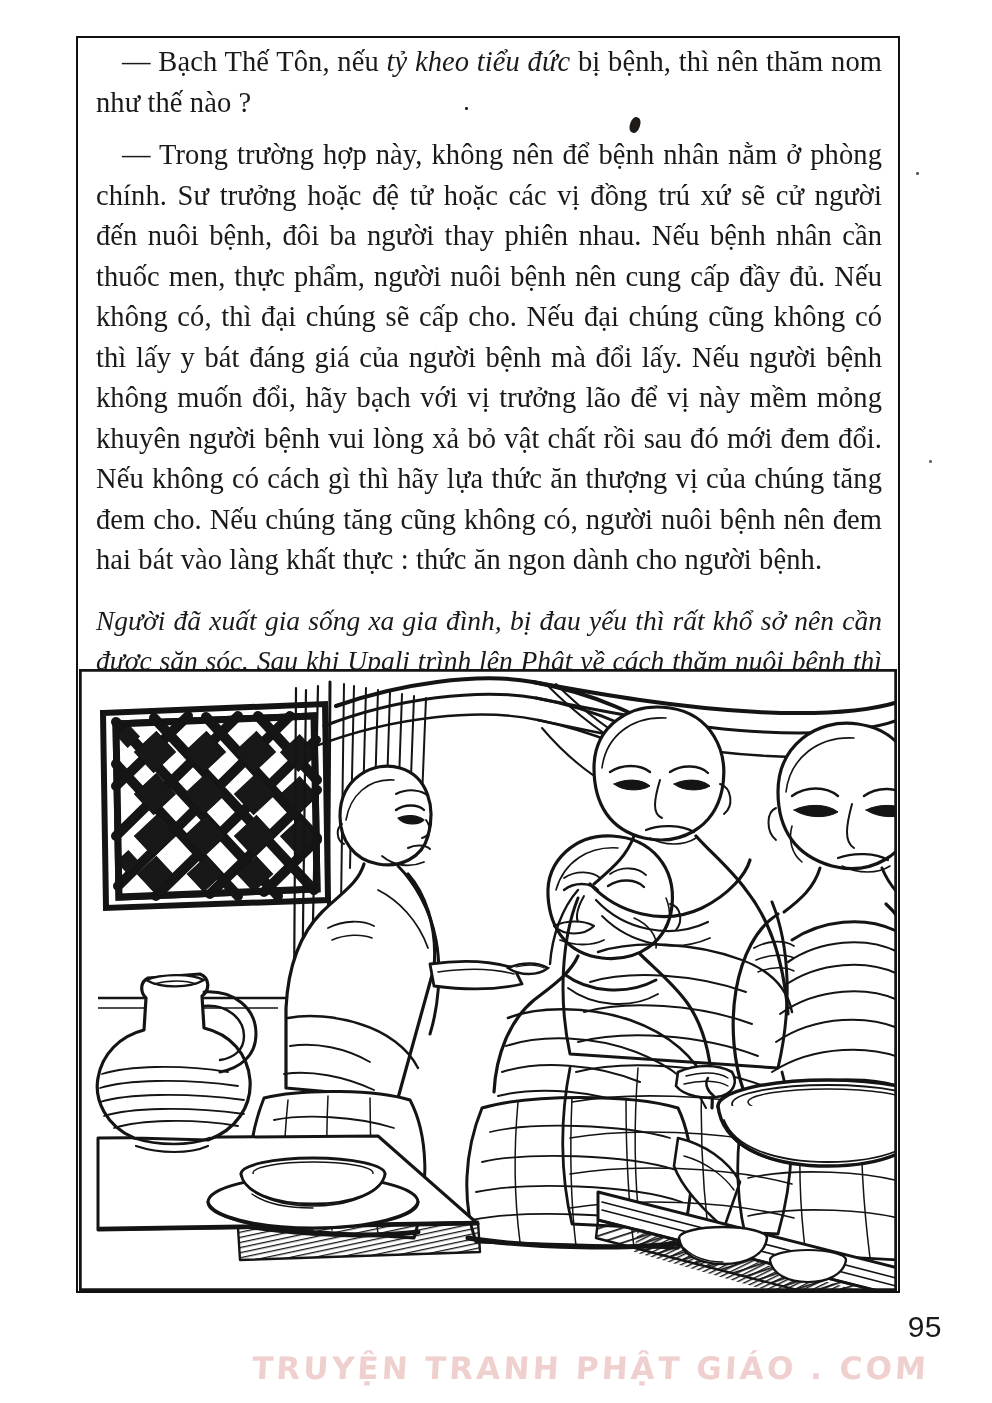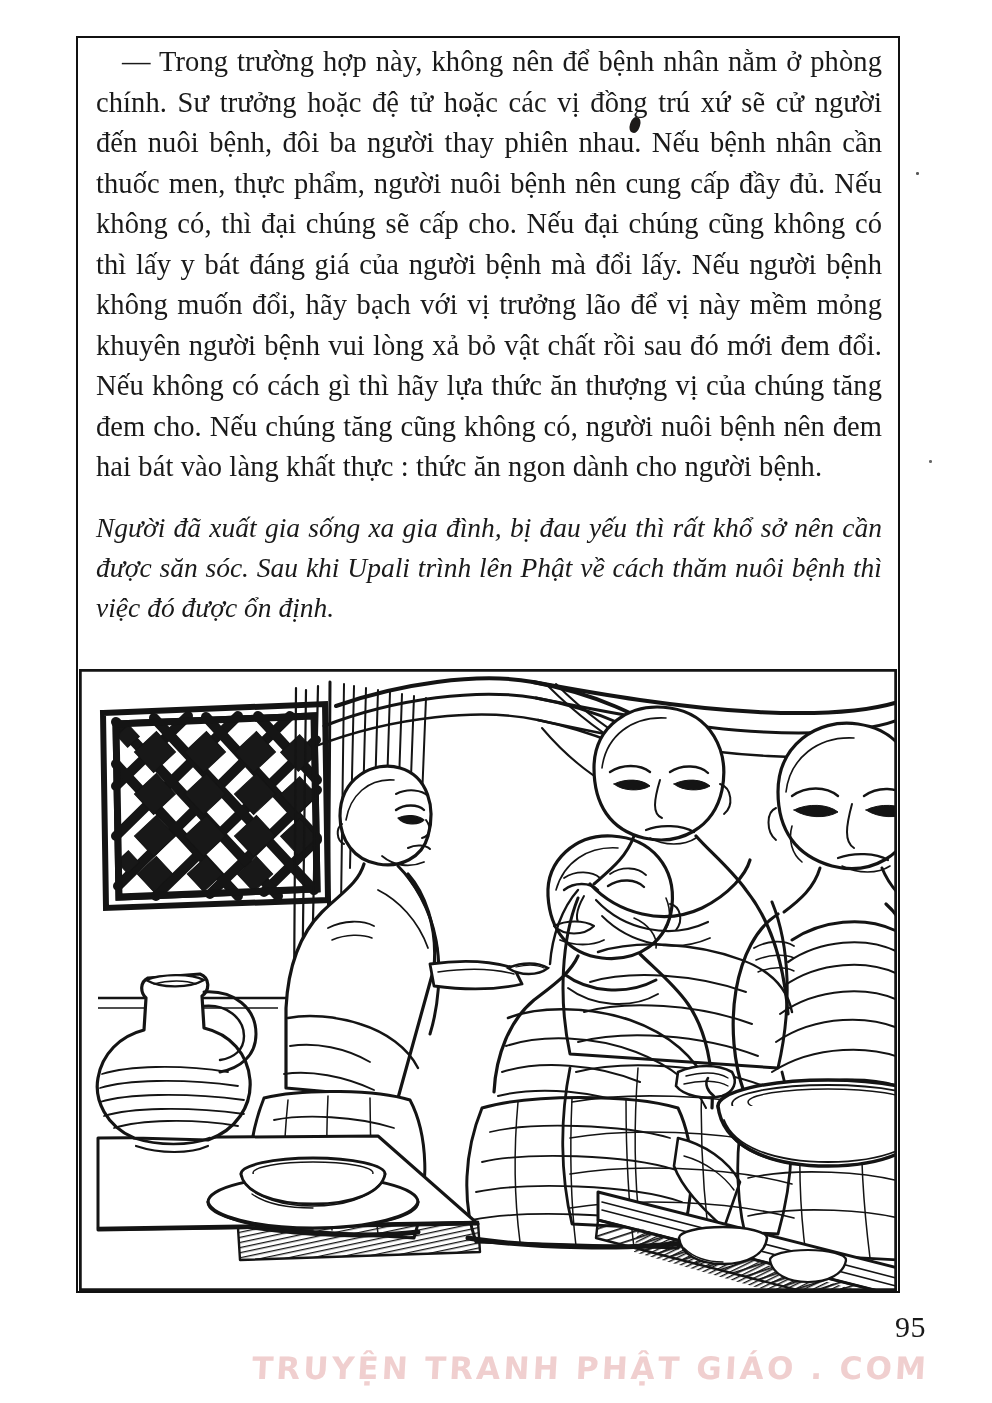--- a/index.html
+++ b/index.html
@@ -63,23 +63,23 @@
     left: 78px;
     top: 668px;
     width: 820px;
     height: 624px;
   }
   #illustration-svg { display: block; width: 100%; height: 100%; }
 
   
   #page-number {
     position: absolute;
-    right: 66px;
+    right: 50px;
     top: 1310px;
-    font-family: Liberation Serif, serif;
+    font-family: Liberation Sans, sans-serif;
     font-size: 30px;
     color: #1a1a1a;
     letter-spacing: 0.5px;
   }
 
   #watermark {
     position: absolute;
     left: 252px;
     top: 1350px;
     font-family: "DejaVu Sans", "Liberation Sans", sans-serif;
@@ -98,20 +98,21 @@
     border-radius: 45%;
   }
 </style>
 </head>
 <body>
 
 <div id="page-frame"></div>
 
 <div id="text-block">
 
+  <p class="para dash-para"><span>— Bạch Thế Tôn, nếu </span><em class="emph">tỷ kheo tiểu đức</em><span> bị bệnh, thì nên thăm nom như thế nào ?</span></p>
 
   <p class="para dash-para">— Trong trường hợp này, không nên để bệnh nhân nằm ở phòng chính. Sư trưởng hoặc đệ tử hoặc các vị đồng trú xứ sẽ cử người đến nuôi bệnh, đôi ba người thay phiên nhau. Nếu bệnh nhân cần thuốc men, thực phẩm, người nuôi bệnh nên cung cấp đầy đủ. Nếu không có, thì đại chúng sẽ cấp cho. Nếu đại chúng cũng không có thì lấy y bát đáng giá của người bệnh mà đổi lấy. Nếu người bệnh không muốn đổi, hãy bạch với vị trưởng lão để vị này mềm mỏng khuyên người bệnh vui lòng xả bỏ vật chất rồi sau đó mới đem đổi. Nếu không có cách gì thì hãy lựa thức ăn thượng vị của chúng tăng đem cho. Nếu chúng tăng cũng không có, người nuôi bệnh nên đem hai bát vào làng khất thực : thức ăn ngon dành cho người bệnh.</p>
 
   <p class="italic-para">Người đã xuất gia sống xa gia đình, bị đau yếu thì rất khổ sở nên cần được săn sóc. Sau khi Upali trình lên Phật về cách thăm nuôi bệnh thì việc đó được ổn định.</p>
 </div>
 
 <div class="speck" style="left:630px; top:117px; width:10px; height:16px; transform:rotate(18deg);"></div>
 <div class="speck" style="left:465px; top:107px; width:3px; height:3px;"></div>
 <div class="speck" style="left:916px; top:172px; width:3px; height:3px; background:#555;"></div>
 <div class="speck" style="left:929px; top:460px; width:3px; height:3px; background:#666;"></div>

